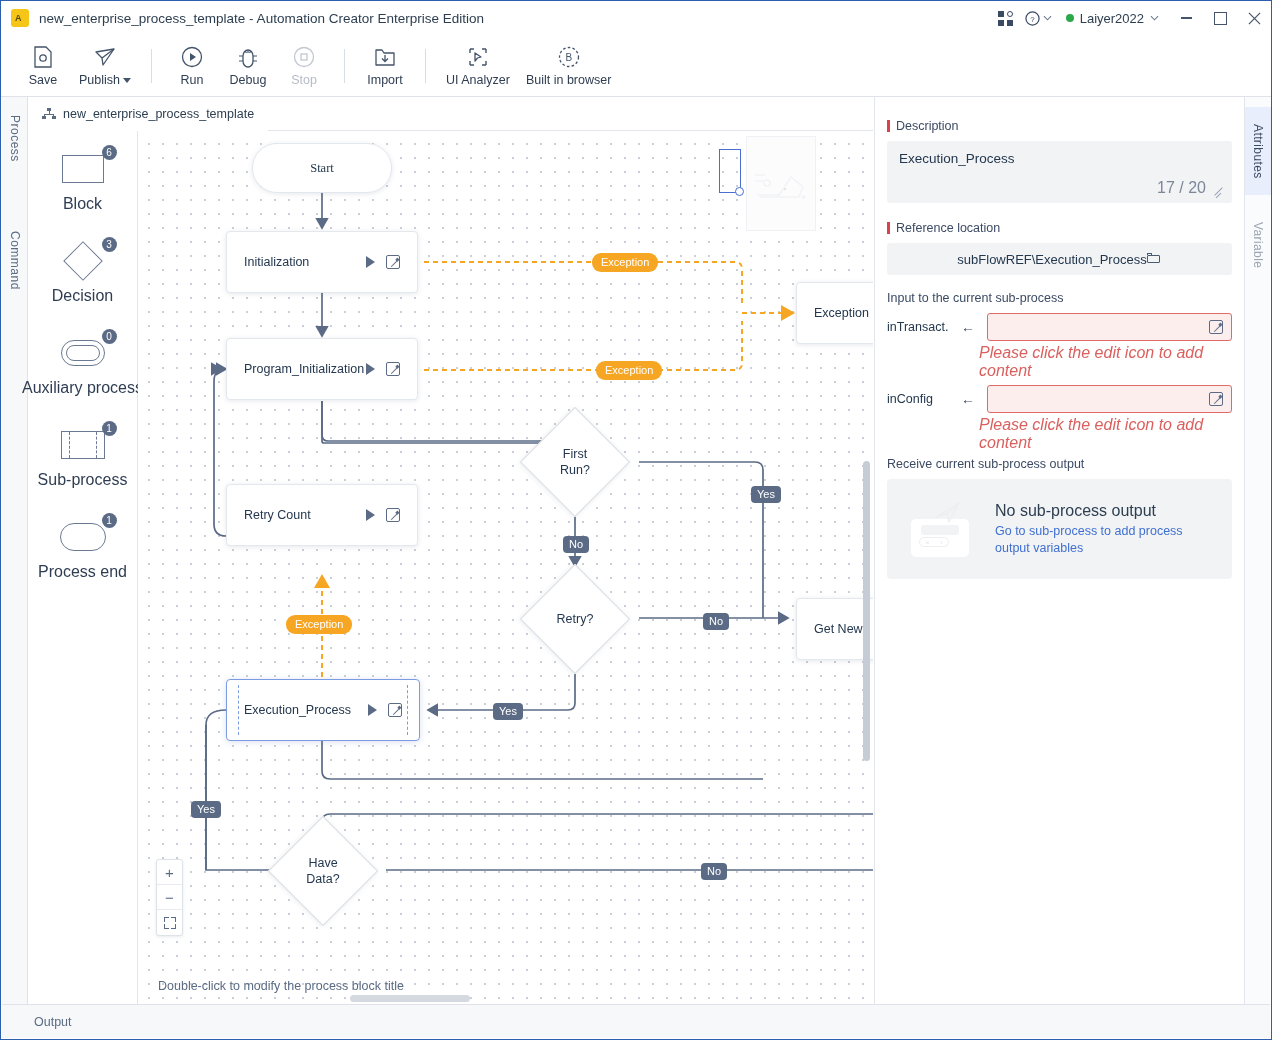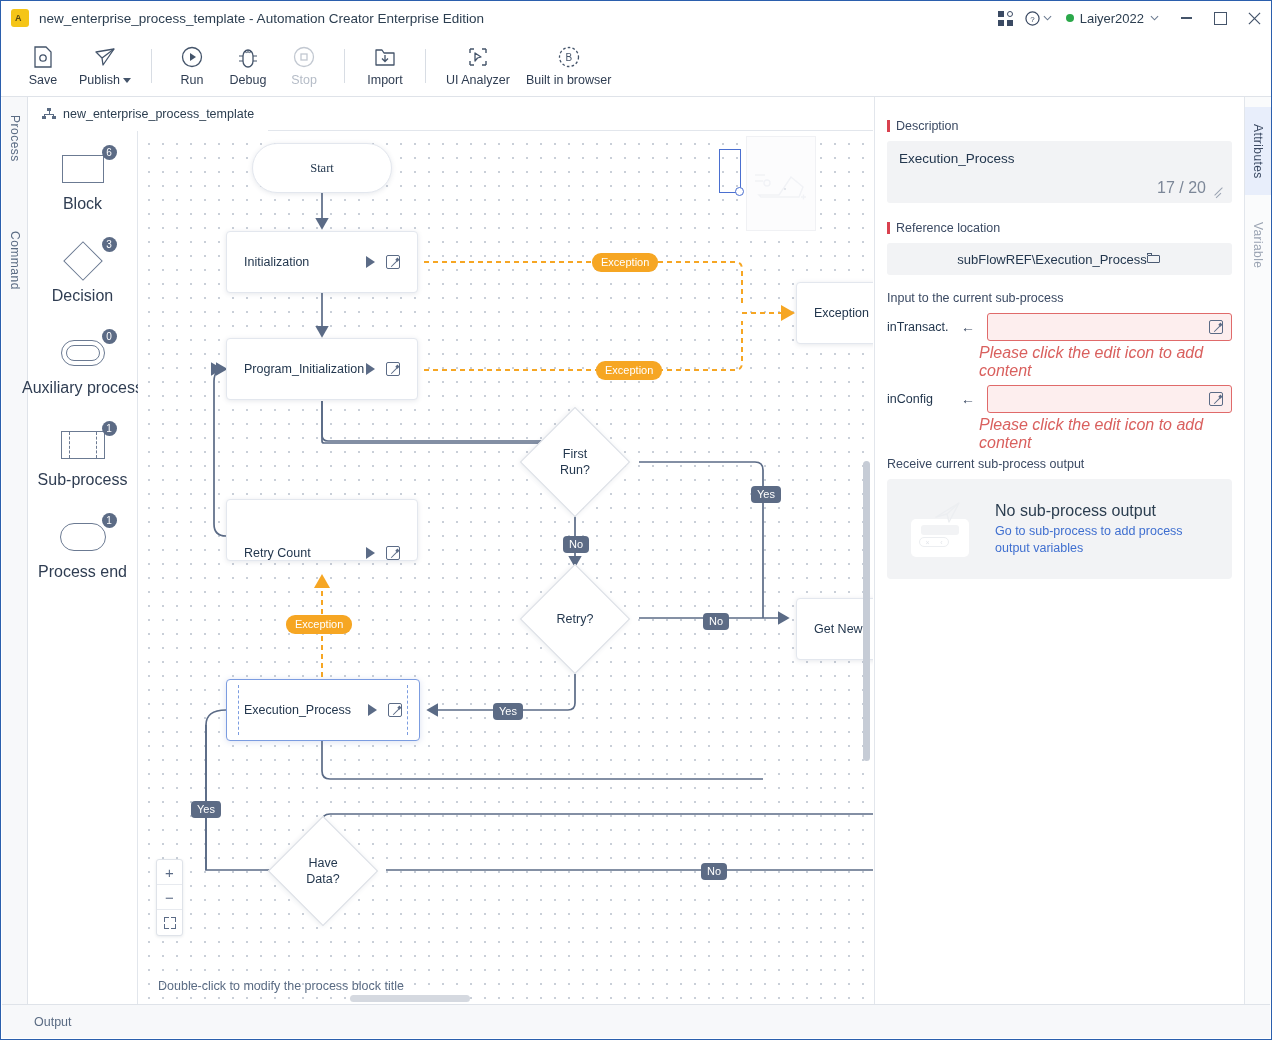--- a/index.html
+++ b/index.html
@@ -610,21 +610,21 @@
       </div>
 
       <div class="node" style="left:88px;top:207px;width:192px;height:62px;">
         <span class="ntext">Program_Initialization</span>
         <span class="nicons">
           <span class="play-ic"></span>
           <span class="edit-ic"></span>
         </span>
       </div>
 
-      <div class="node" style="left:88px;top:368px;width:192px;height:62px;align-items:flex-end;">
+      <div class="node" style="left:88px;top:353px;width:192px;height:62px;">
         <span class="ntext">Retry Count</span>
         <span class="nicons">
           <span class="play-ic"></span>
           <span class="edit-ic"></span>
         </span>
       </div>
 
       <div class="node selected" style="left:88px;top:548px;width:194px;height:62px;">
         <span class="ntext">Execution_Process</span>
         <span class="nicons">

